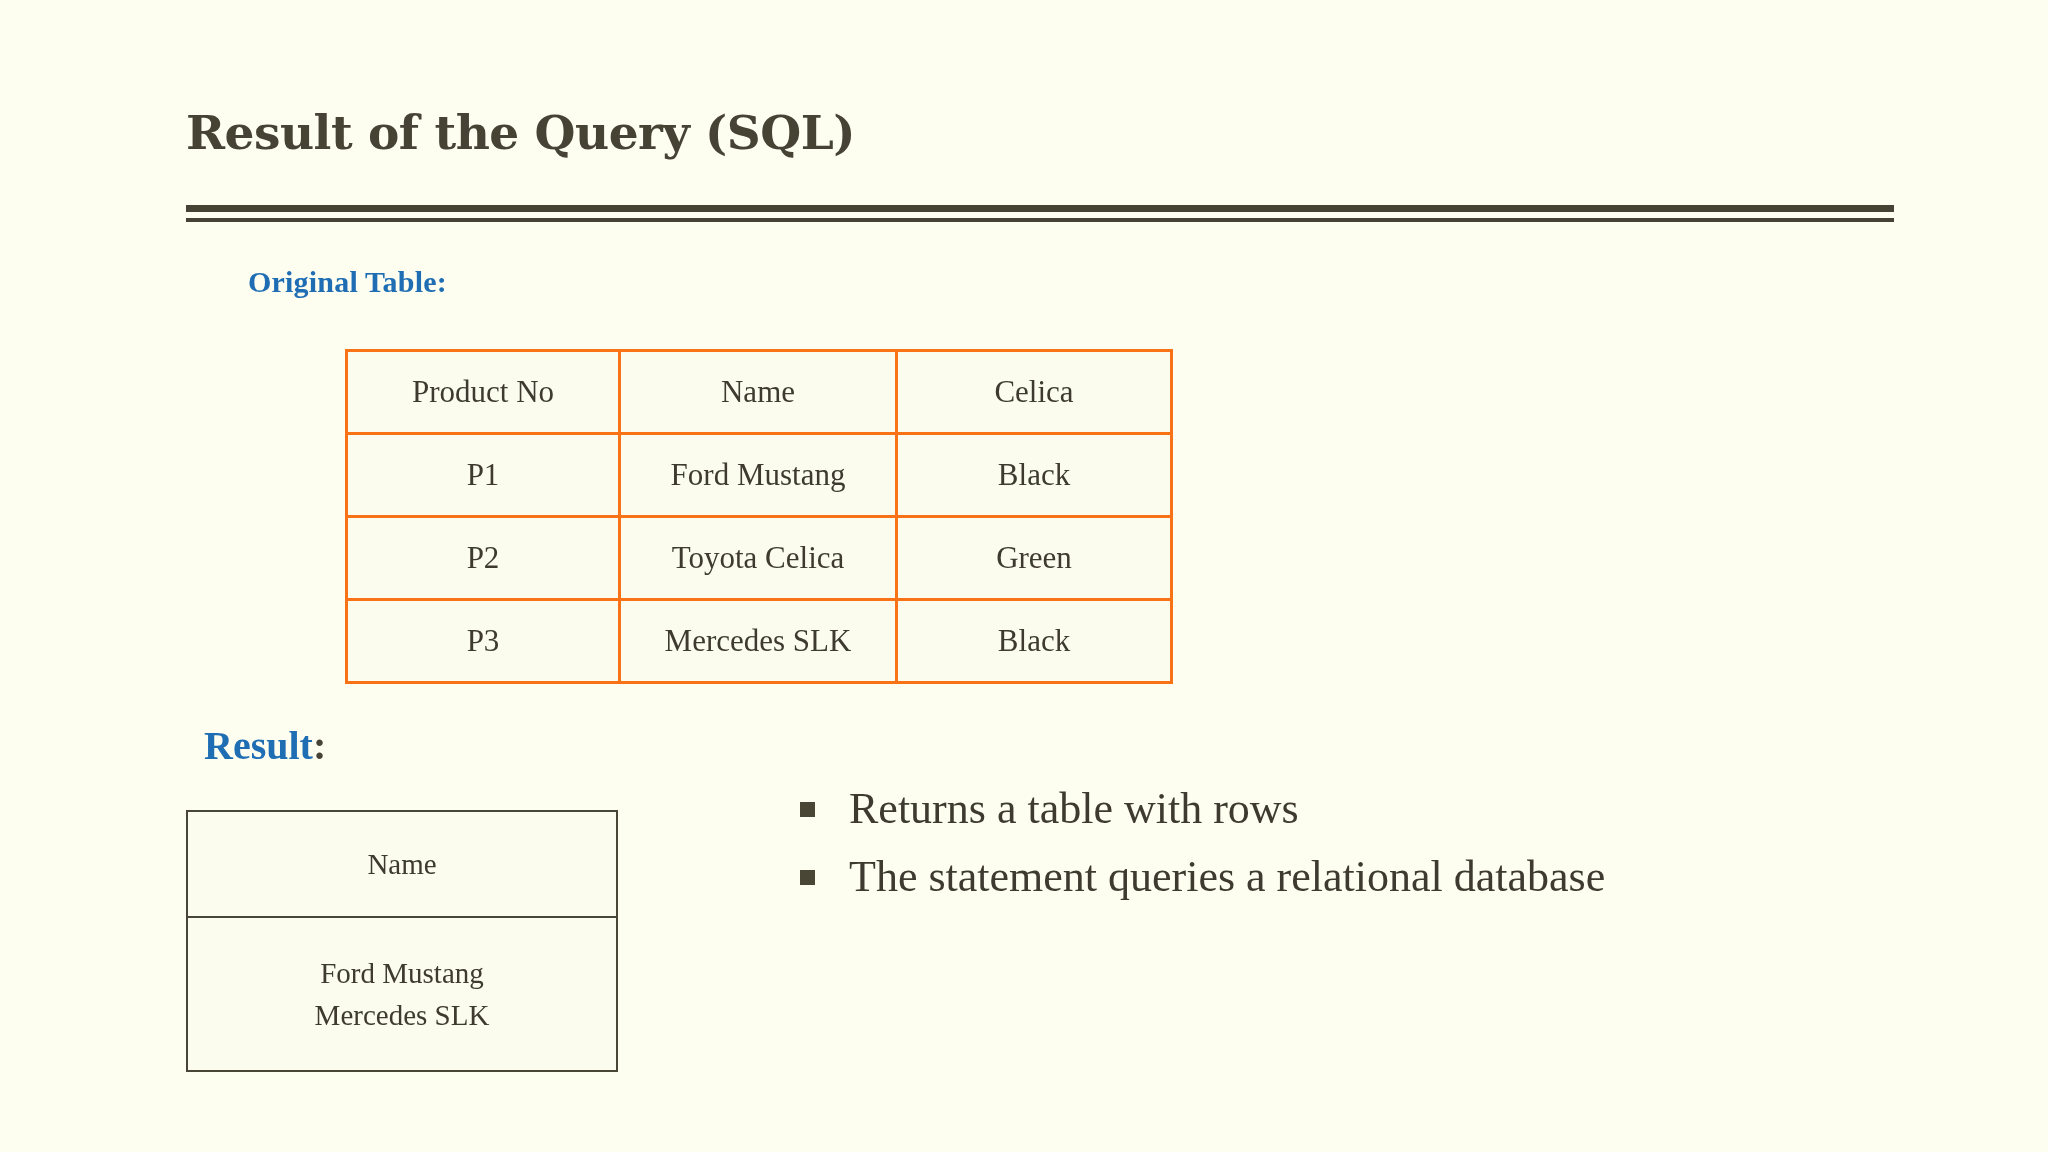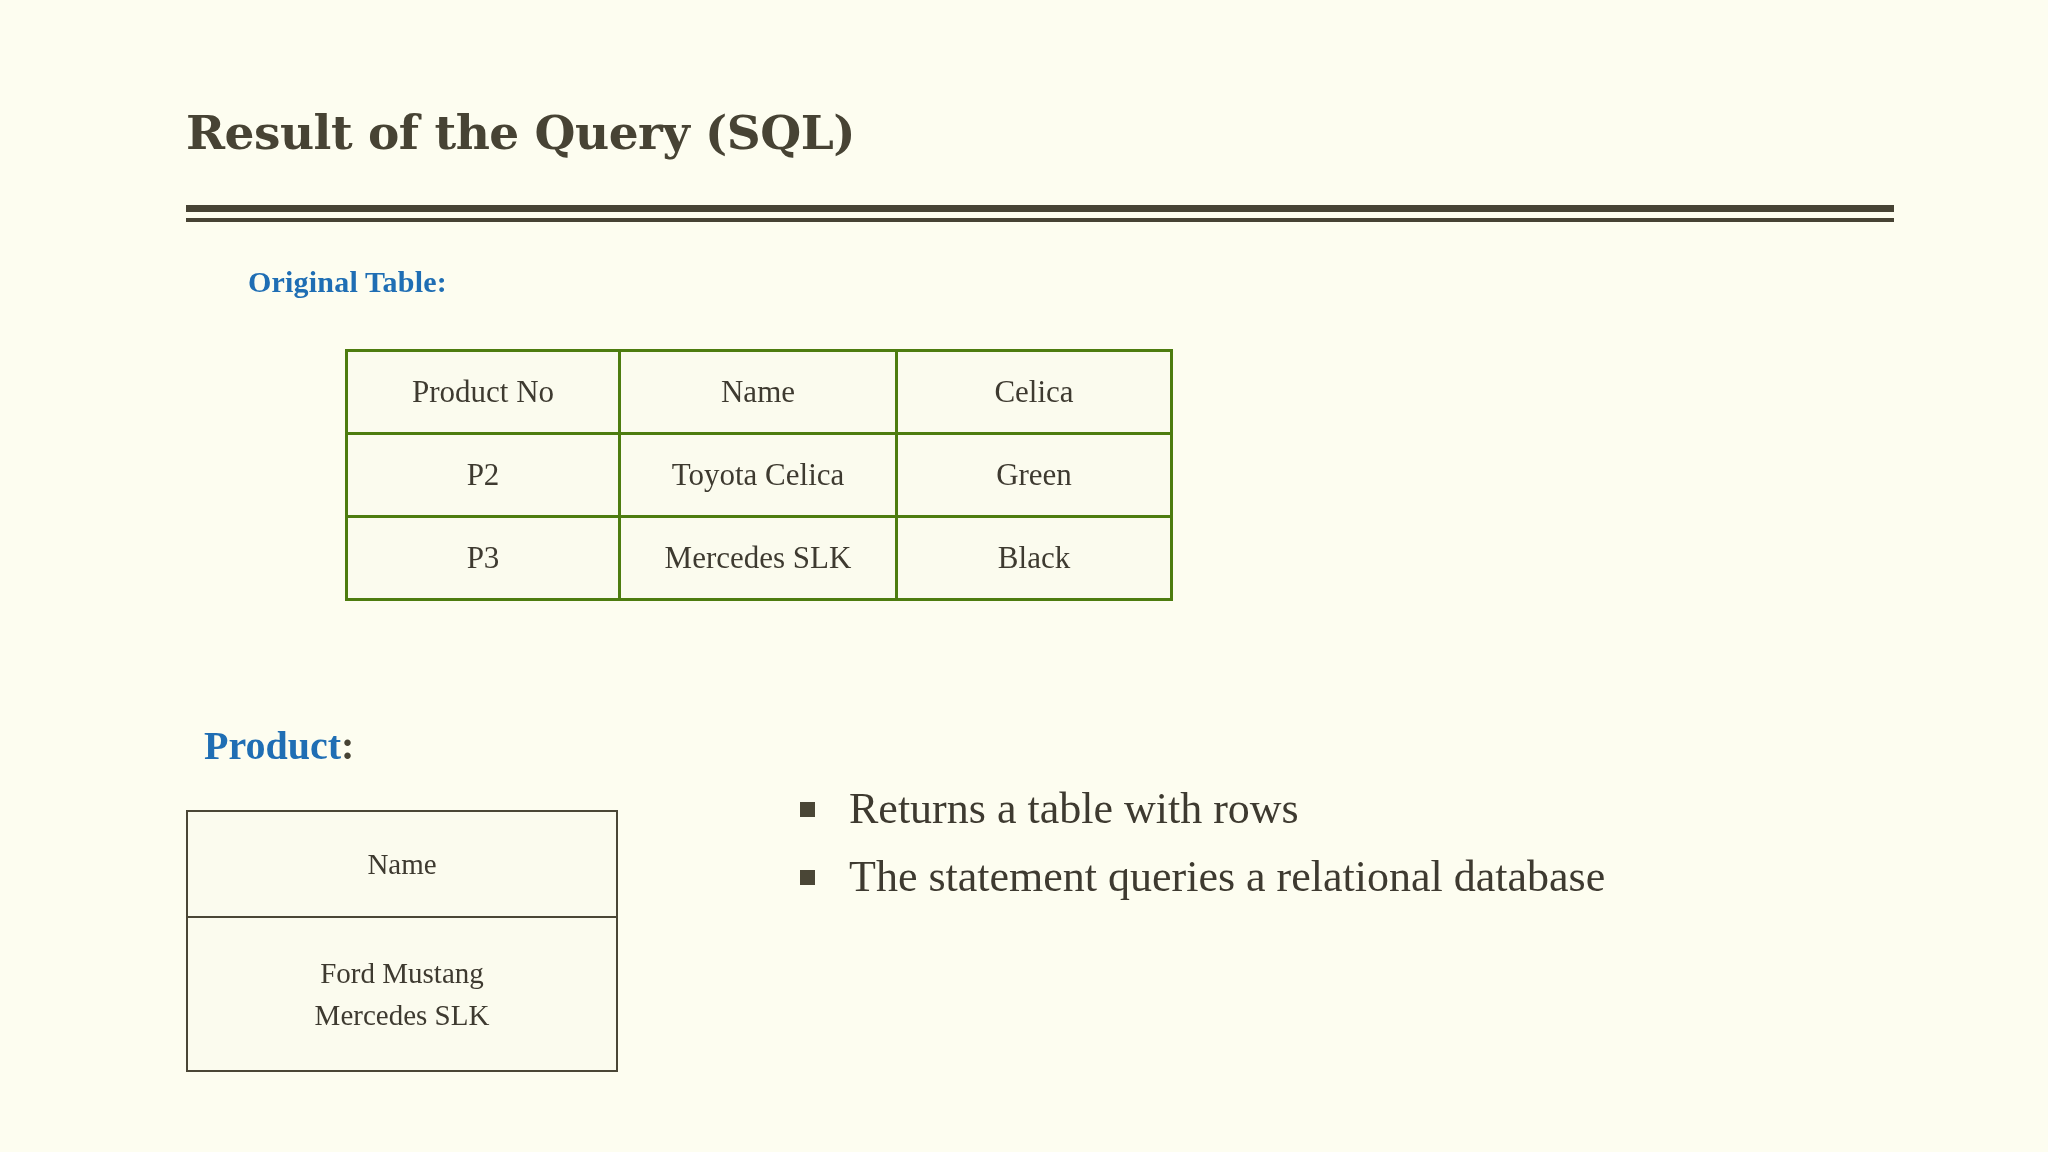--- a/index.html
+++ b/index.html
@@ -86,21 +86,21 @@
   .orig-table {
     position: absolute;
     left: 345px;
     top: 337px;
     width: 825px;
     border-collapse: collapse;
     table-layout: fixed;
     background: #FBFBEE;
   }
   .orig-table td {
-    border: 3px solid #4d7c0f;
+    border: 3px solid #f97316;
     text-align: center;
     vertical-align: middle;
     height: 80px;
     font-family: "Liberation Serif", "DejaVu Serif", serif;
     font-size: 31px;
     color: #3E3A30;
     padding: 0 6px;
   }
   .orig-table col.c1 { width: 273px; }
   .orig-table col.c2 { width: 277px; }
@@ -175,34 +175,39 @@
         <col class="c2">
         <col class="c3">
     </colgroup>
     <tbody>
       <tr>
         <td>Product No</td>
         <td>Name</td>
         <td>Celica</td>
       </tr>
       <tr>
+        <td>P1</td>
+        <td>Ford Mustang</td>
+        <td>Black</td>
+      </tr>
+      <tr>
         <td>P2</td>
         <td>Toyota Celica</td>
         <td>Green</td>
       </tr>
       <tr>
         <td>P3</td>
         <td>Mercedes SLK</td>
         <td>Black</td>
       </tr>
     </tbody>
   </table>
 
   <div class="label-result">
-    <span class="rword">Product</span><span class="rcolon">:</span>
+    <span class="rword">Result</span><span class="rcolon">:</span>
   </div>
 
   <table class="result-table">
     <tbody>
       <tr>
         <td class="head-cell">Name</td>
       </tr>
       <tr>
         <td class="body-cell">
           <div>Ford Mustang</div>

